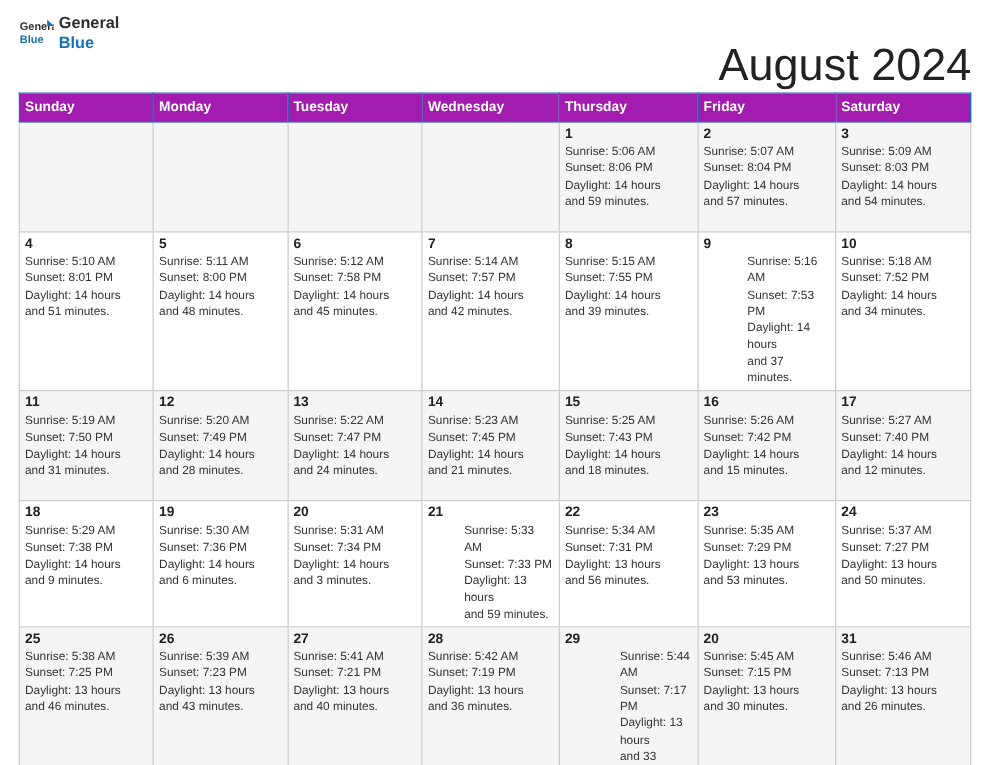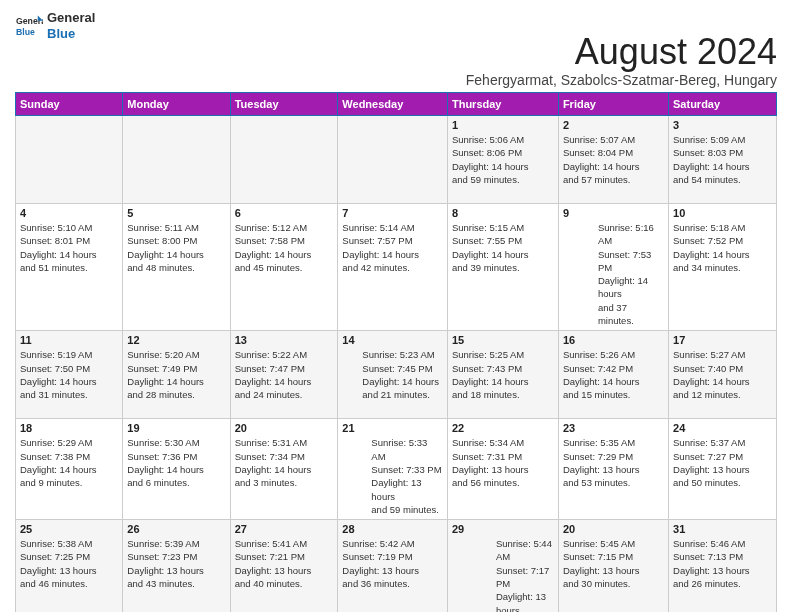--- a/index.html
+++ b/index.html
@@ -101,21 +101,20 @@
       <text x="1" y="26" font-size="10" font-weight="bold" fill="#1a6fb3" font-family="Arial">Blue</text>
       <polygon points="26,4 32,10 26,10" fill="#1a6fb3"></polygon>
     </svg>
     <div style="display:flex;flex-direction:column;gap:0">
       <span class="logo-text">General</span>
       <span class="logo-text" style="color:#1a6fb3">Blue</span>
     </div>
   </div>
   <div class="title-area">
     <div class="month-title">August 2024</div>
-    <div class="location-title">Fehergyarmat, Szabolcs-Szatmar-Bereg, Hungary</div>
   </div>
 </div>
 
 <table class="calendar-table">
   <thead>
     <tr>
     <th>Sunday</th>
         <th>Monday</th>
         <th>Tuesday</th>
         <th>Wednesday</th>
@@ -220,21 +219,21 @@
         </td>
         <td>
           <span class="day-number">13</span>
           <div class="day-info" style="white-space: pre-line;">Sunrise: 5:22 AM
 Sunset: 7:47 PM
 Daylight: 14 hours
 and 24 minutes.</div>
         </td>
         <td>
           <span class="day-number">14</span>
-          <div class="day-info" style="white-space: pre-line; margin-left: 20px;">Sunrise: 5:23 AM
+          <div class="day-info" style="white-space: pre-line;">Sunrise: 5:23 AM
 Sunset: 7:45 PM
 Daylight: 14 hours
 and 21 minutes.</div>
         </td>
         <td>
           <span class="day-number">15</span>
           <div class="day-info" style="white-space: pre-line;">Sunrise: 5:25 AM
 Sunset: 7:43 PM
 Daylight: 14 hours
 and 18 minutes.</div>

